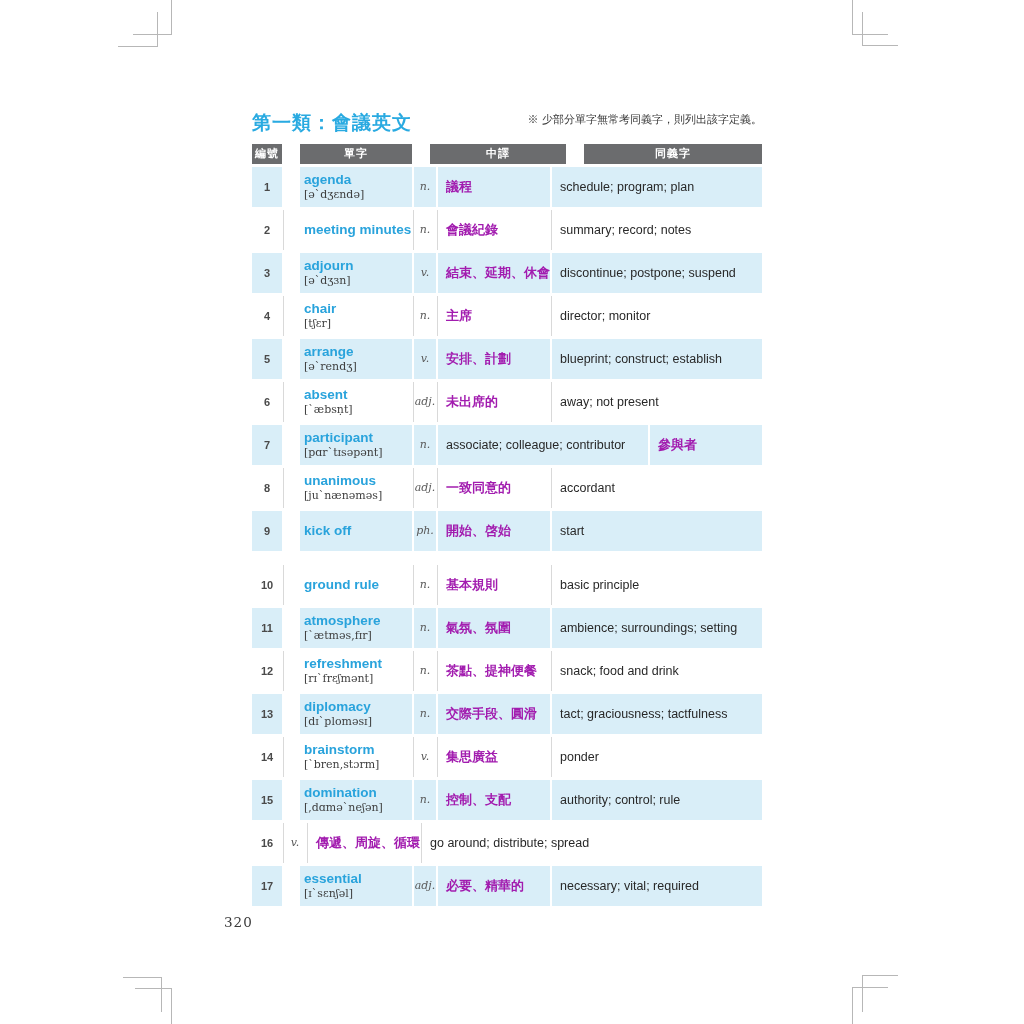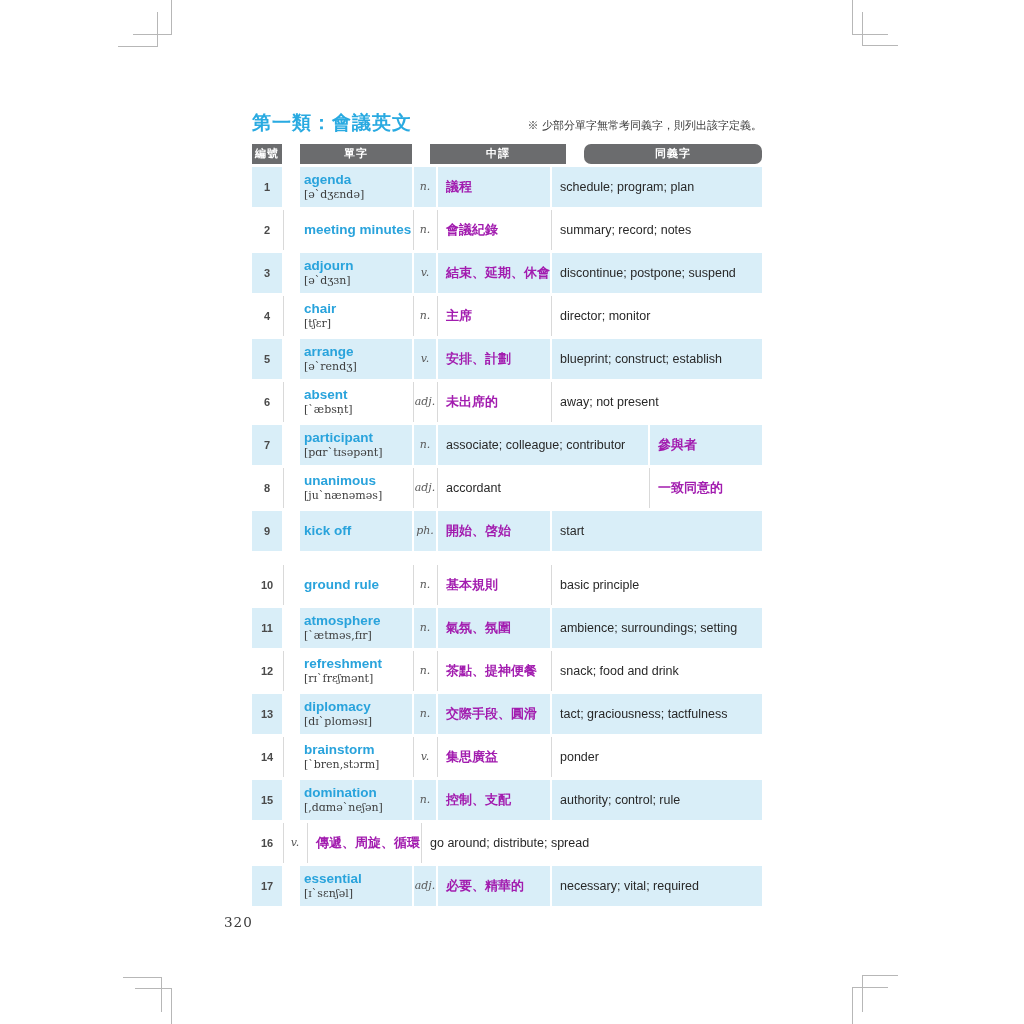--- a/index.html
+++ b/index.html
@@ -18,35 +18,35 @@
   .crop.tr-a { left:852px; top:0;    width:36px; height:35px; border-left-width:1px;  border-bottom-width:1px; }
   .crop.tr-b { left:862px; top:12px; width:36px; height:34px; border-left-width:1px;  border-bottom-width:1px; }
   .crop.bl-a { left:123px; top:977px; width:39px; height:35px; border-top-width:1px; border-right-width:1px; }
   .crop.bl-b { left:135px; top:988px; width:37px; height:36px; border-top-width:1px; border-right-width:1px; }
   .crop.br-a { left:862px; top:975px; width:36px; height:37px; border-top-width:1px; border-left-width:1px; }
   .crop.br-b { left:852px; top:987px; width:36px; height:37px; border-top-width:1px; border-left-width:1px; }
 
   
   .content { position:absolute; left:252px; top:112px; width:510px; }
 
-  .title-row { display:flex; justify-content:space-between; align-items:flex-end; margin-bottom:9px; }
+  .title-row { display:flex; justify-content:space-between; margin-bottom:9px; }
   .page-title { font-size:19px; font-weight:bold; color:#29aae1; letter-spacing:1px; line-height:1.2; }
   .note { font-family:"DejaVu Serif","Liberation Serif",serif; font-size:11px; color:#3a3a3a; padding-bottom:2px; }
 
   
   .vtable { width:510px; }
   .thead { display:flex; gap:18px; height:20px; }
   .thead .hcell {
     background:#6b6c6e; color:#ffffff; font-size:11px; font-weight:bold;
     display:flex; align-items:center; justify-content:center; letter-spacing:1px;
   }
   .h-num  { width:30px; }
   .h-word { width:112px; }
   .h-zh   { width:136px; }
-  .h-syn  { flex:1;border-radius:7px; }
+  .h-syn  { flex:1; }
 
   .row { display:flex; gap:2px; height:40px; margin-top:3px; }
   .row.big-gap { margin-top:14px; }
   .row .cell { position:relative; display:flex; flex-direction:column; justify-content:center; }
   .row.odd  .cell { background:#d9eef8; }
   .row.even .cell { background:#ffffff; }
   .row.even .cell:not(:last-child)::after {
     content:""; position:absolute; right:-1.5px; top:0; bottom:0; width:1px; background:#d9d9d9;
   }
 
@@ -164,22 +164,22 @@
     <div class="cell c-zh">參與者</div>
   </div>
 
   <div class="row even">
     <div class="cell c-num">8</div>
     <div class="cell c-word">
       <div class="word">unanimous</div>
       <div class="phonetic">[ju`nænəməs]</div>
     </div>
     <div class="cell c-pos">adj.</div>
+    <div class="cell c-zh">一致同意的</div>
     <div class="cell c-syn">accordant</div>
-    <div class="cell c-zh">一致同意的</div>
   </div>
 
   <div class="row odd">
     <div class="cell c-num">9</div>
     <div class="cell c-word">
       <div class="word">kick off</div>
 
     </div>
     <div class="cell c-pos">ph.</div>
     <div class="cell c-zh">開始、啓始</div>

